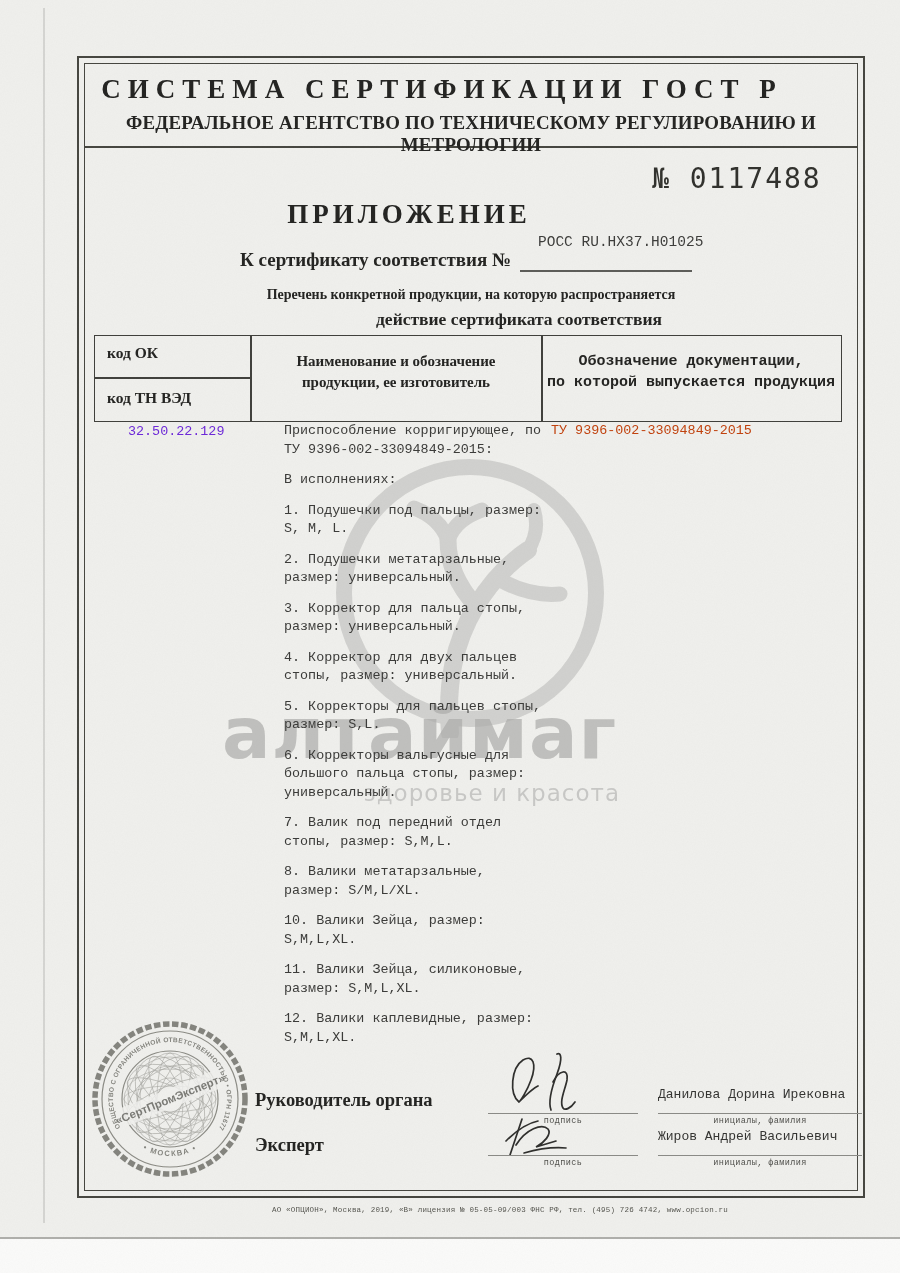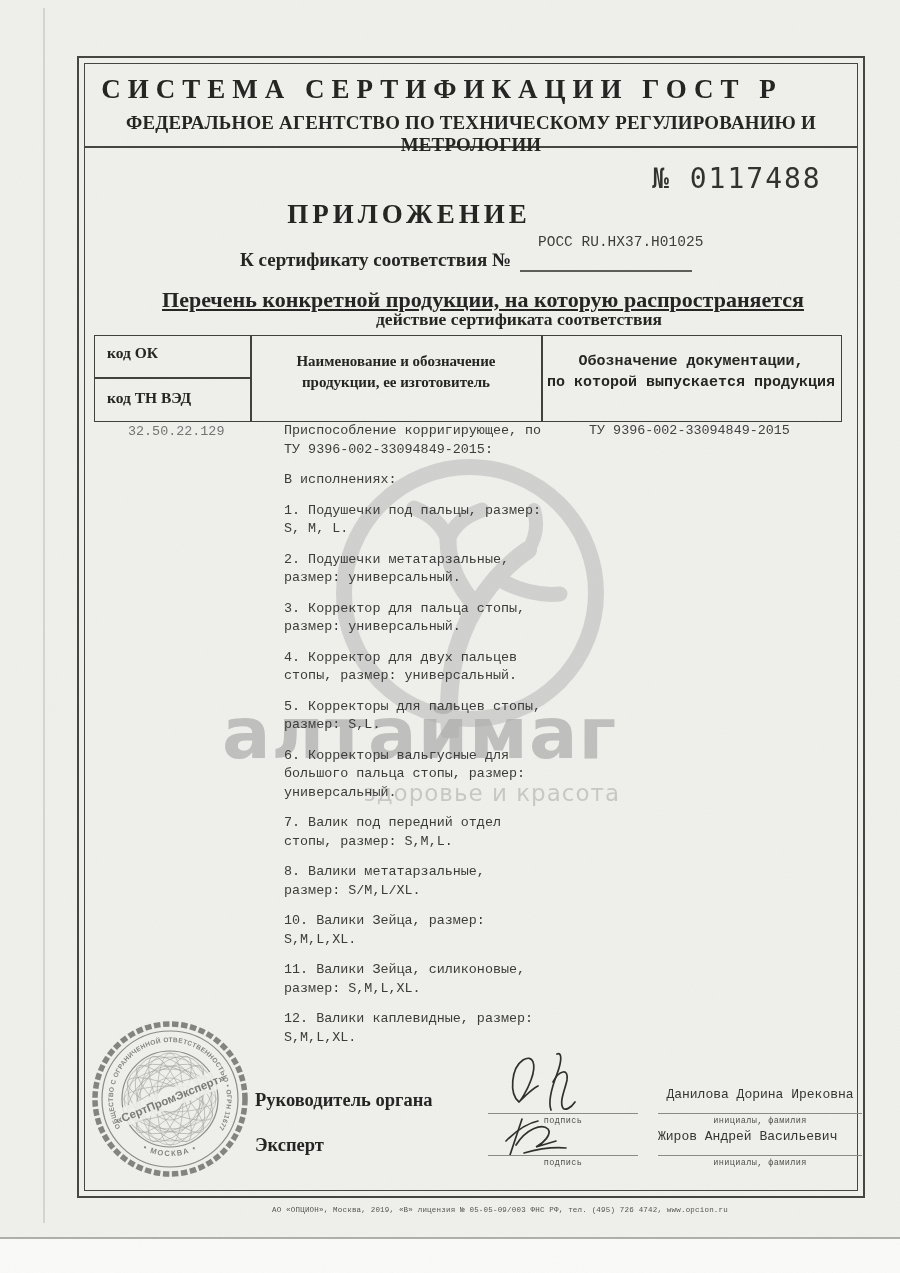--- a/index.html
+++ b/index.html
@@ -15,33 +15,33 @@
   .frame-inner{left:84px;top:63px;width:774px;height:1128px;border:1.5px solid #45453f;box-sizing:border-box;}
   .hdr-rule{left:85px;top:146px;width:772px;height:2px;background:#45453f;}
   
   .h-title{left:84px;top:74px;width:716px;font-size:27px;letter-spacing:7px;}
   .h-sub{left:84px;top:112px;width:774px;font-size:19.5px;letter-spacing:0.2px;transform:scaleX(.97);transform-origin:center;}
   .cert-no{left:652px;top:162px;font-size:28px;letter-spacing:2px;color:#30302c;}
   .apx-title{left:84px;top:199px;width:650px;font-size:27px;letter-spacing:4px;}
   .cert-line-label{left:240px;top:249px;font-size:19px;}
   .cert-line-value{left:538px;top:234px;font-size:14.5px;color:#3c3c3a;}
   .cert-underline{left:520px;top:270px;width:172px;height:1.5px;background:#5c5c58;}
-  .scope1{left:96px;top:287px;width:774px;font-size:22px;text-decoration:underline;}
+  .scope1{left:84px;top:287px;width:774px;font-size:14px;}
   .scope2{left:84px;top:309px;width:774px;font-size:17.5px;margin-left:48px;}
   
   .tbl-box{left:94px;top:335px;width:748px;height:87px;border:1.5px solid #3f3f3b;box-sizing:border-box;}
   .tbl-v1{left:250px;top:335px;width:1.5px;height:87px;background:#3f3f3b;}
   .tbl-v2{left:541px;top:335px;width:1.5px;height:87px;background:#3f3f3b;}
   .tbl-h1{left:94px;top:377px;width:157px;height:1.5px;background:#3f3f3b;}
   .th-ok{left:107px;top:344px;font-size:15.5px;}
   .th-tnved{left:107px;top:389px;font-size:15.5px;}
   .th-c2{left:252px;top:351px;width:288px;font-size:15px;line-height:21px;}
   .th-c3{left:543px;top:351px;width:296px;font-size:15px;line-height:21px;font-family:Liberation Mono, monospace;}
-  .code-ok{left:128px;top:424px;font-size:13.4px;color:#737373;}
-  .doc-ref{left:551px;top:423px;font-size:13.4px;color:#404040;margin-left:38px;}
+  .code-ok{left:128px;top:424px;font-size:13.4px;color:#6d28d9;}
+  .doc-ref{left:551px;top:423px;font-size:13.4px;color:#c2410c;}
   .prod-col{left:284px;top:422px;width:262px;font-size:13.4px;line-height:18.5px;color:#3a3a38;}
   .prod-col p{margin:0 0 12px 0;}
   
   .wm-tree{left:330px;top:448px;opacity:.55;}
   .wm-brand{left:222px;top:697px;font-family:"DejaVu Sans",sans-serif;font-weight:bold;
             font-size:72px;letter-spacing:1px;color:#aeaeac;opacity:.72;line-height:1;}
   .wm-tag{left:300px;top:780px;width:320px;text-align:right;font-family:"DejaVu Sans",sans-serif;
           font-size:23px;letter-spacing:1px;color:#c2c2c0;opacity:.85;}
   
   .sig-label1{left:255px;top:1090px;font-size:18.5px;}
@@ -50,21 +50,21 @@
   .sl-a{left:488px;top:1113px;width:150px;}
   .sl-b{left:658px;top:1113px;width:204px;}
   .sl-c{left:488px;top:1155px;width:150px;}
   .sl-d{left:658px;top:1155px;width:204px;}
   .cap{font-size:8.5px;color:#4e4e4a;letter-spacing:.4px;}
   .cap-a{left:488px;top:1116px;width:150px;}
   .cap-b{left:658px;top:1116px;width:204px;}
   .cap-c{left:488px;top:1158px;width:150px;}
   .cap-d{left:658px;top:1158px;width:204px;}
   .name{font-size:13px;color:#333331;}
-  .name-1{left:658px;top:1087px;width:204px;text-align:center;}
+  .name-1{left:658px;top:1087px;width:204px;text-align:left;}
   .name-2{left:658px;top:1129px;width:204px;text-align:left;}
   
   .imprint{left:90px;top:1206px;width:820px;text-align:center;font-size:7.5px;color:#55554f;letter-spacing:.2px;}
   .scan-edge{left:0;top:1237px;width:900px;height:36px;background:#fbfbfa;border-top:2px solid rgba(100,100,92,.5);}
   .left-line{left:43px;top:8px;width:2px;height:1215px;background:rgba(120,120,114,.22);}
   .grain{left:0;top:0;pointer-events:none;}
 </style>
 </head>
 <body>
 

